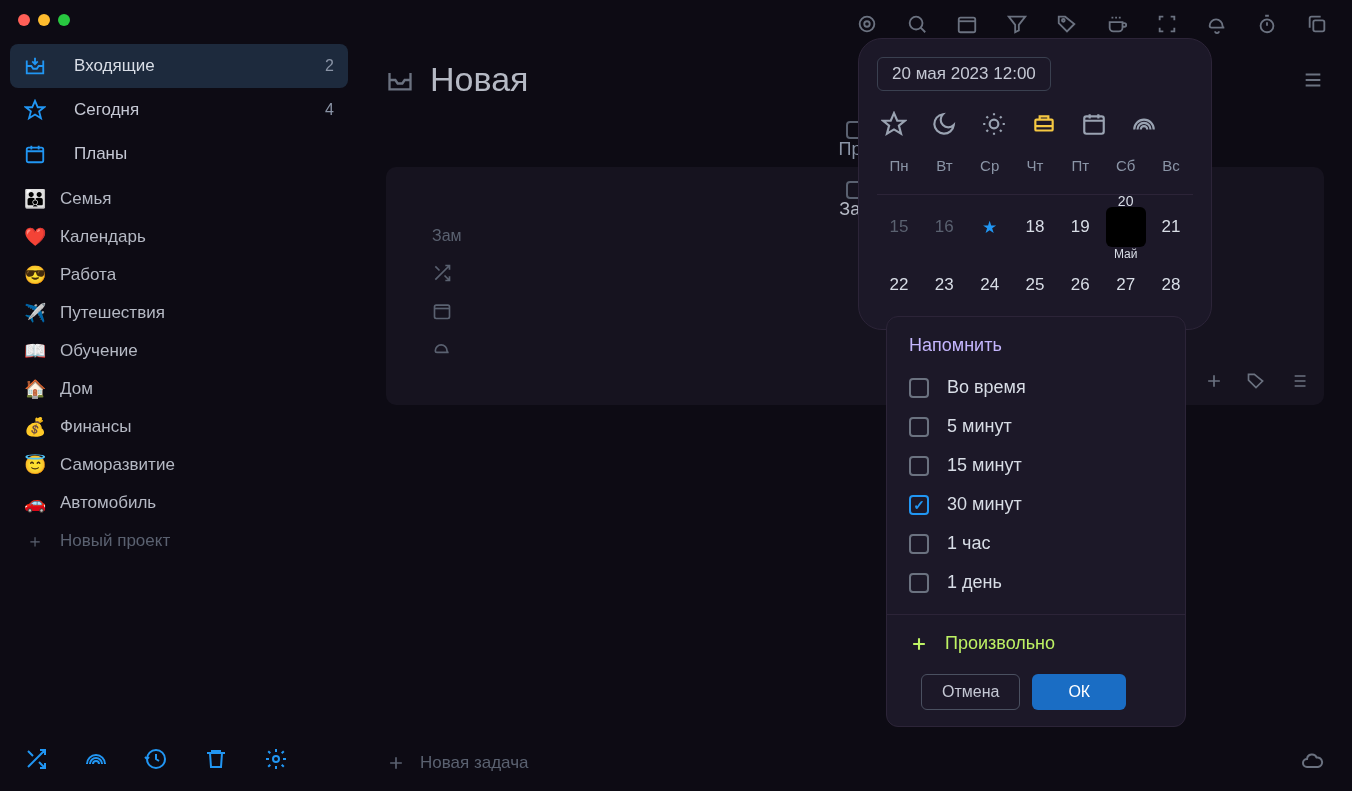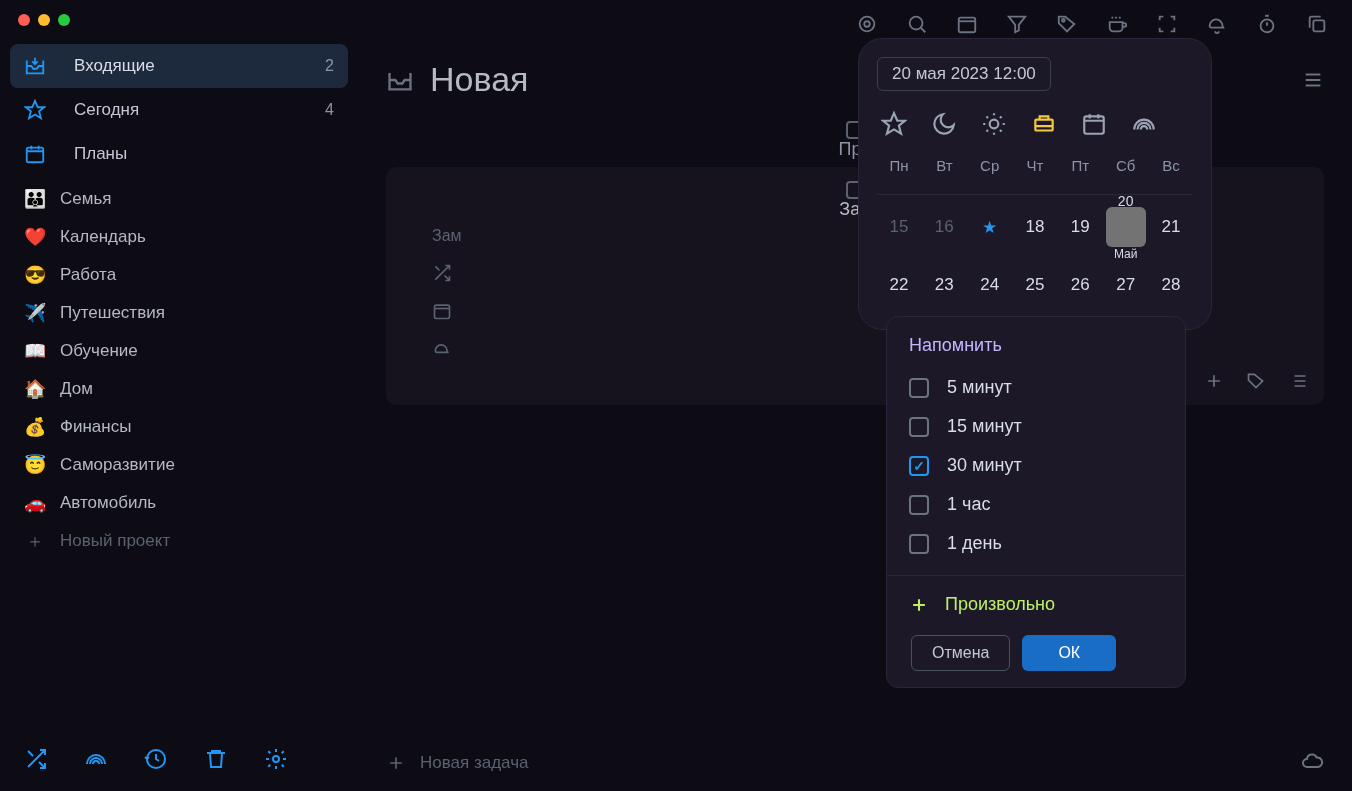--- a/index.html
+++ b/index.html
@@ -44,34 +44,34 @@
 .date-popup { position: absolute; top: 38px; left: 500px; width: 354px; background: #1c1828; border: 1px solid #2c2438; border-radius: 24px; padding: 18px; }
 .date-chip { display: inline-block; border: 1px solid #3a4050; border-radius: 6px; padding: 6px 14px; font-size: 17px; color: #c5c8d4; margin-bottom: 18px; }
 .quick-icons { display: flex; gap: 24px; padding: 2px 4px 16px; }
 .quick-icon { width: 26px; height: 26px; color: #9aa3b2; cursor: pointer; }
 .quick-icon.active { color: #f5c842; }
 .weekday-row { display: flex; justify-content: space-between; padding: 4px 2px 20px; border-bottom: 1px solid #2c2438; }
 .weekday { width: 40px; text-align: center; font-size: 15px; color: #8a94a6; }
 .date-row { display: flex; justify-content: space-between; padding: 12px 2px 6px; }
 .date-cell { width: 40px; height: 40px; display: flex; flex-direction: column; align-items: center; justify-content: center; font-size: 17px; color: #d8dde6; border-radius: 6px; cursor: pointer; }
 .date-cell.dim { color: #5a6170; }
-.date-cell.selected { background: #737373; gap: 40px; }
+.date-cell.selected { background: #000000; gap: 40px; }
 .date-cell.selected .dnum { font-size: 14px; }
 .date-cell .month-label { font-size: 12px; margin-top: -2px; }
 .date-cell.star { color: #2196f3; }
 
 .remind-popup { position: absolute; top: 316px; left: 528px; width: 300px; background: #1c1828; border: 1px solid #2c2438; border-radius: 12px; padding: 18px 0 16px; z-index: 10; }
 .remind-title { font-size: 18px; color: #c4b5fd; padding: 0 22px 12px; }
 .remind-opt { display: flex; align-items: center; gap: 18px; padding: 9px 22px; cursor: pointer; font-size: 18px; color: #d8dde6; }
 .chk { width: 20px; height: 20px; border: 2px solid #6b7280; border-radius: 4px; display: flex; align-items: center; justify-content: center; }
 .chk.checked { border-color: #2196f3; }
 .chk.checked::after { content: "✓"; color: #2196f3; font-size: 14px; font-weight: bold; }
 .remind-divider { height: 1px; background: #2c2438; margin: 12px 0; }
 .remind-custom { display: flex; align-items: center; gap: 16px; padding: 6px 22px; color: #bef264; font-size: 18px; cursor: pointer; }
-.remind-footer { display: flex; gap: 12px; padding: 14px 24px 0; }
+.remind-footer { display: flex; gap: 12px; padding: 14px 34px 0; }
 .btn { padding: 8px 20px; border-radius: 6px; font-size: 16px; cursor: pointer; border: none; }
 .btn-cancel { background: transparent; border: 1px solid #4a5060; color: #c5c8d4; }
 .btn-ok { background: #1a6dc4; color: #fff; padding: 8px 36px; }
 svg { display: block; }
 </style>
 </head>
 <body>
 
 <div class="sidebar">
   <div class="titlebar">
@@ -430,20 +430,24 @@
       <div class="date-cell">26</div>
       <div class="date-cell">27</div>
       <div class="date-cell">28</div>
     </div>
   </div>
 
   <div class="remind-popup">
     <div class="remind-title">Напомнить</div>
     <div class="remind-opt">
         <div class="chk"></div>
+        <span>Во время</span>
+      </div>
+    <div class="remind-opt">
+        <div class="chk"></div>
         <span>5 минут</span>
       </div>
     <div class="remind-opt">
         <div class="chk"></div>
         <span>15 минут</span>
       </div>
     <div class="remind-opt">
         <div class="chk checked"></div>
         <span>30 минут</span>
       </div>

